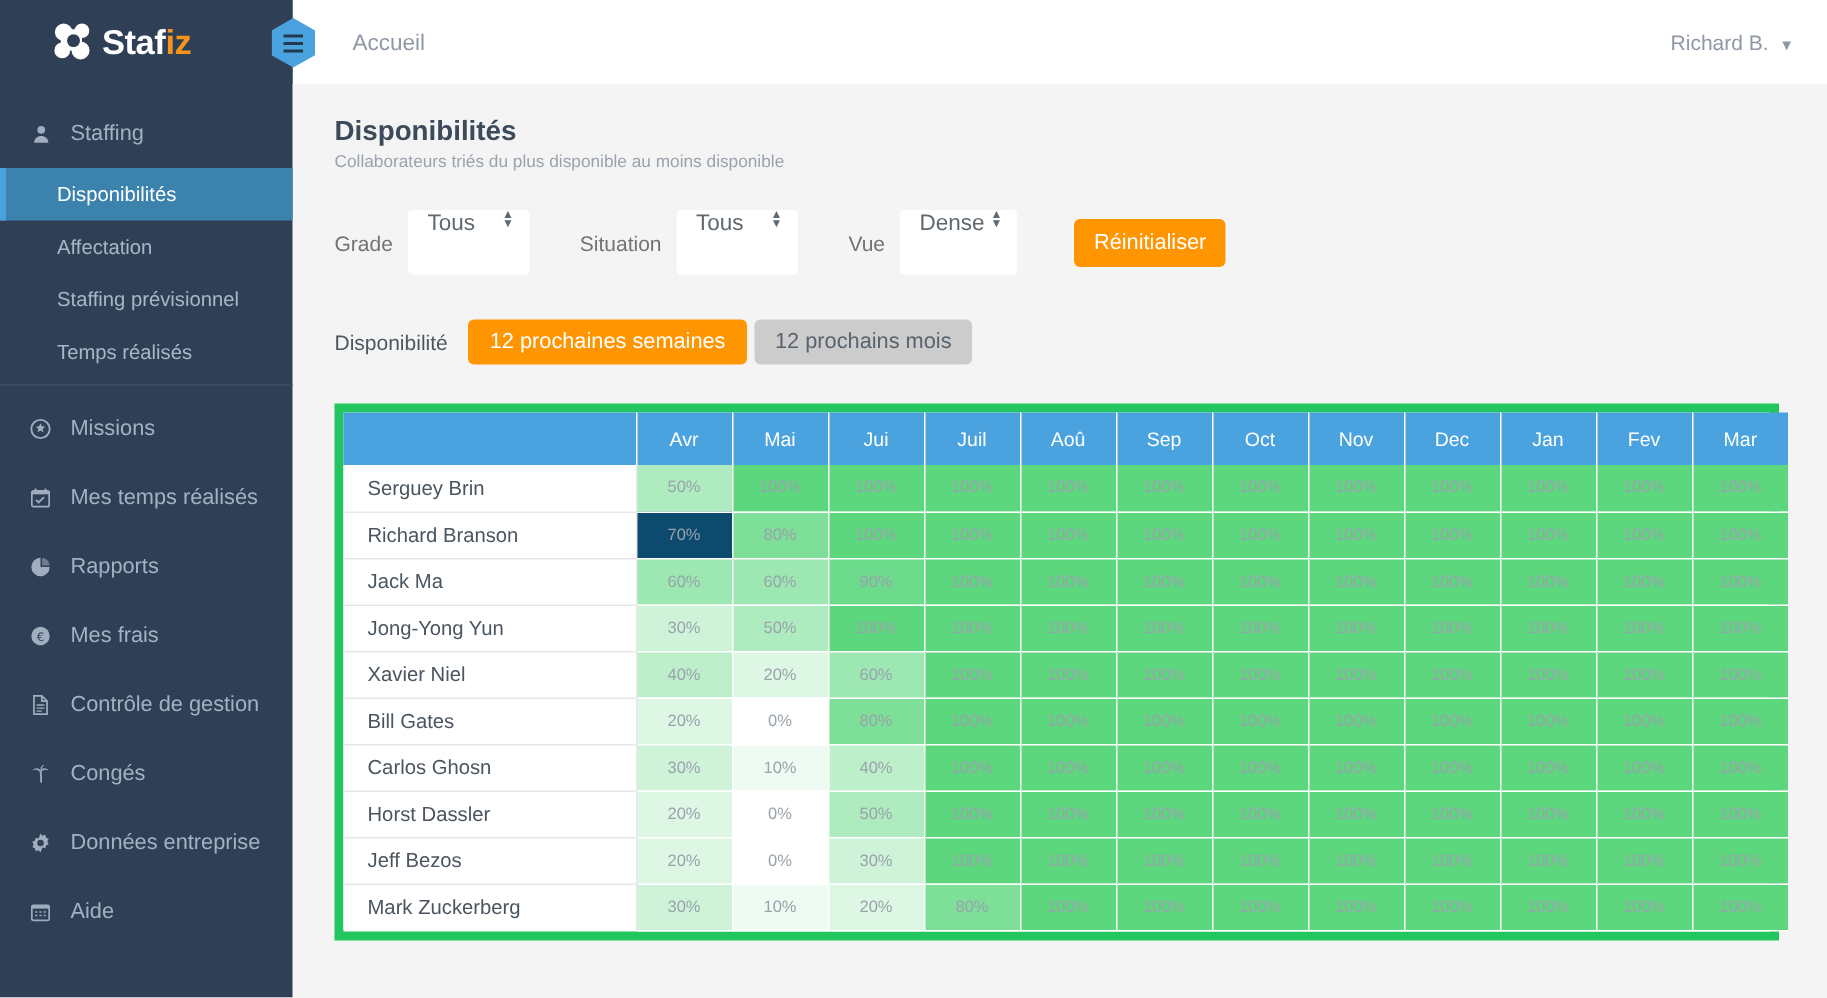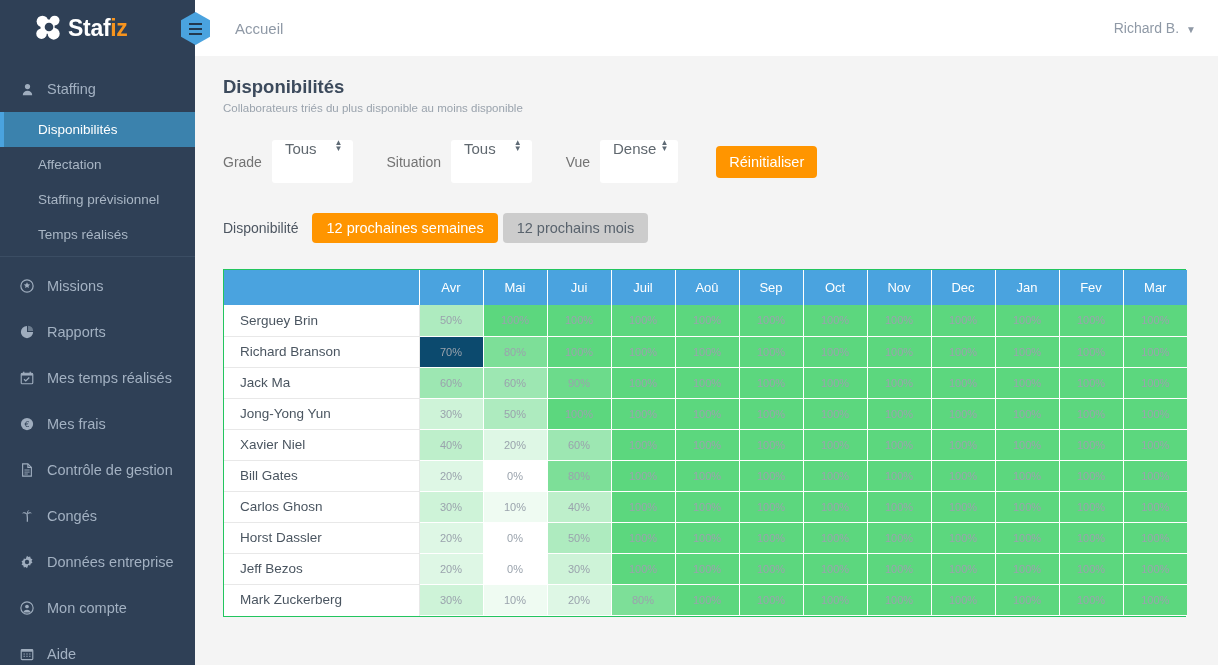--- a/index.html
+++ b/index.html
@@ -102,21 +102,21 @@
   .toggle-row { display: flex; align-items: center; margin-bottom: 26px; }
   .t-label { font-size: 14px; color: #4d5661; margin-right: 14px; }
   .tog {
     border-radius: 4px; font-size: 14.5px; padding: 7px 14px;
     cursor: pointer; margin-right: 5px;
   }
   .tog.on { background: #ff9500; color: #ffffff; }
   .tog.off { background: #cccccc; color: #59636d; }
 
   
-  .tbl-wrap { background: #ffffff; border: 1px solid #22c55e; width: 963px; }
+  .tbl-wrap { background: #ffffff; border: 6px solid #22c55e; width: 963px; }
   table { border-collapse: collapse; width: 100%; table-layout: fixed; }
   th.name-h { width: 195px; background: #4aa3df; height: 35px; }
   th.m {
     background: #4aa3df; color: #ffffff; font-size: 13px; font-weight: normal;
     height: 35px; border-left: 1px solid #ffffff; width: 64px;
   }
   td.name {
     font-size: 13.5px; color: #4a5560; padding-left: 16px;
     height: 31px; border-bottom: 1px solid #e8e8e8;
     border-right: 1px solid #e8e8e8; background: #ffffff;
@@ -187,41 +187,41 @@
           <svg viewBox="0 0 16 16" width="14" height="14">
               <circle cx="8" cy="8" r="7" fill="none" stroke="#9fadbe" stroke-width="1.4"></circle>
               <path d="M8 3.6l1.1 2.3 2.5.3-1.9 1.7.5 2.5L8 9.1 5.8 10.4l.5-2.5-1.9-1.7 2.5-.3z" fill="#9fadbe"></path>
             </svg>
         </span>
         <span>Missions</span>
       </div>
       <div class="nav-item">
         <span class="ic">
           <svg viewBox="0 0 16 16" width="14" height="14">
-              <path d="M8 8V1a7 7 0 1 0 7 7z" fill="#9fadbe"></path>
-              <path d="M9.2 0.9V6.8H15A6.2 6.2 0 0 0 9.2 0.9z" fill="#9fadbe" opacity="0.55"></path>
-            </svg>
-        </span>
-        <span>Rapports</span>
-      </div>
-      <div class="nav-item">
-        <span class="ic">
-          <svg viewBox="0 0 16 16" width="14" height="14">
               <rect x="1.4" y="2.6" width="13.2" height="12" rx="1.3" fill="none" stroke="#9fadbe" stroke-width="1.3"></rect>
               <rect x="1.4" y="2.6" width="13.2" height="2.6" fill="#9fadbe"></rect>
               <path d="M4.6 9.4l2 2 4-4" fill="none" stroke="#9fadbe" stroke-width="1.4"></path>
               <rect x="3.6" y="0.8" width="1.4" height="3" fill="#9fadbe"></rect>
               <rect x="11" y="0.8" width="1.4" height="3" fill="#9fadbe"></rect>
             </svg>
         </span>
         <span>Mes temps réalisés</span>
       </div>
       <div class="nav-item">
         <span class="ic">
           <svg viewBox="0 0 16 16" width="14" height="14">
+              <path d="M8 8V1a7 7 0 1 0 7 7z" fill="#9fadbe"></path>
+              <path d="M9.2 0.9V6.8H15A6.2 6.2 0 0 0 9.2 0.9z" fill="#9fadbe" opacity="0.55"></path>
+            </svg>
+        </span>
+        <span>Rapports</span>
+      </div>
+      <div class="nav-item">
+        <span class="ic">
+          <svg viewBox="0 0 16 16" width="14" height="14">
               <circle cx="8" cy="8" r="7" fill="#9fadbe"></circle>
               <text x="8" y="11.6" font-size="9" fill="#2f4056" text-anchor="middle" font-family="DejaVu Sans">€</text>
             </svg>
         </span>
         <span>Mes frais</span>
       </div>
       <div class="nav-item">
         <span class="ic">
           <svg viewBox="0 0 16 16" width="14" height="14">
               <path d="M3 1h6l4 4v10H3z" fill="none" stroke="#9fadbe" stroke-width="1.3"></path>
@@ -243,30 +243,20 @@
         <span>Congés</span>
       </div>
       <div class="nav-item">
         <span class="ic">
           <svg viewBox="0 0 16 16" width="14" height="14">
               <path d="M8 0.8l1.5 1.6 2.1-.6.6 2.1 2 1-1 2 1 2-2 1-.6 2.1-2.1-.6L8 15.2 6.5 13.6l-2.1.6-.6-2.1-2-1 1-2-1-2 2-1 .6-2.1 2.1.6z" fill="#9fadbe"></path>
               <circle cx="8" cy="8" r="2.5" fill="#2f4056"></circle>
             </svg>
         </span>
         <span>Données entreprise</span>
-      </div>
-      <div class="nav-item">
-        <span class="ic">
-          <svg viewBox="0 0 16 16" width="14" height="14">
-              <circle cx="8" cy="8" r="7" fill="none" stroke="#9fadbe" stroke-width="1.3"></circle>
-              <circle cx="8" cy="6.3" r="2.1" fill="#9fadbe"></circle>
-              <path d="M3.8 13.2c.5-2.2 2.1-3.3 4.2-3.3s3.7 1.1 4.2 3.3z" fill="#9fadbe"></path>
-            </svg>
-        </span>
-        <span>Mon compte</span>
       </div>
       <div class="nav-item">
         <span class="ic">
           <svg viewBox="0 0 16 16" width="14" height="14">
               <rect x="1.4" y="3" width="13.2" height="11.4" rx="1" fill="none" stroke="#9fadbe" stroke-width="1.3"></rect>
               <rect x="1.4" y="3" width="13.2" height="2.4" fill="#9fadbe"></rect>
               <path d="M4 8h1.6M7.2 8h1.6M10.4 8h1.6M4 10.6h1.6M7.2 10.6h1.6M10.4 10.6h1.6" stroke="#9fadbe" stroke-width="1.1"></path>
             </svg>
         </span>
         <span>Aide</span>

